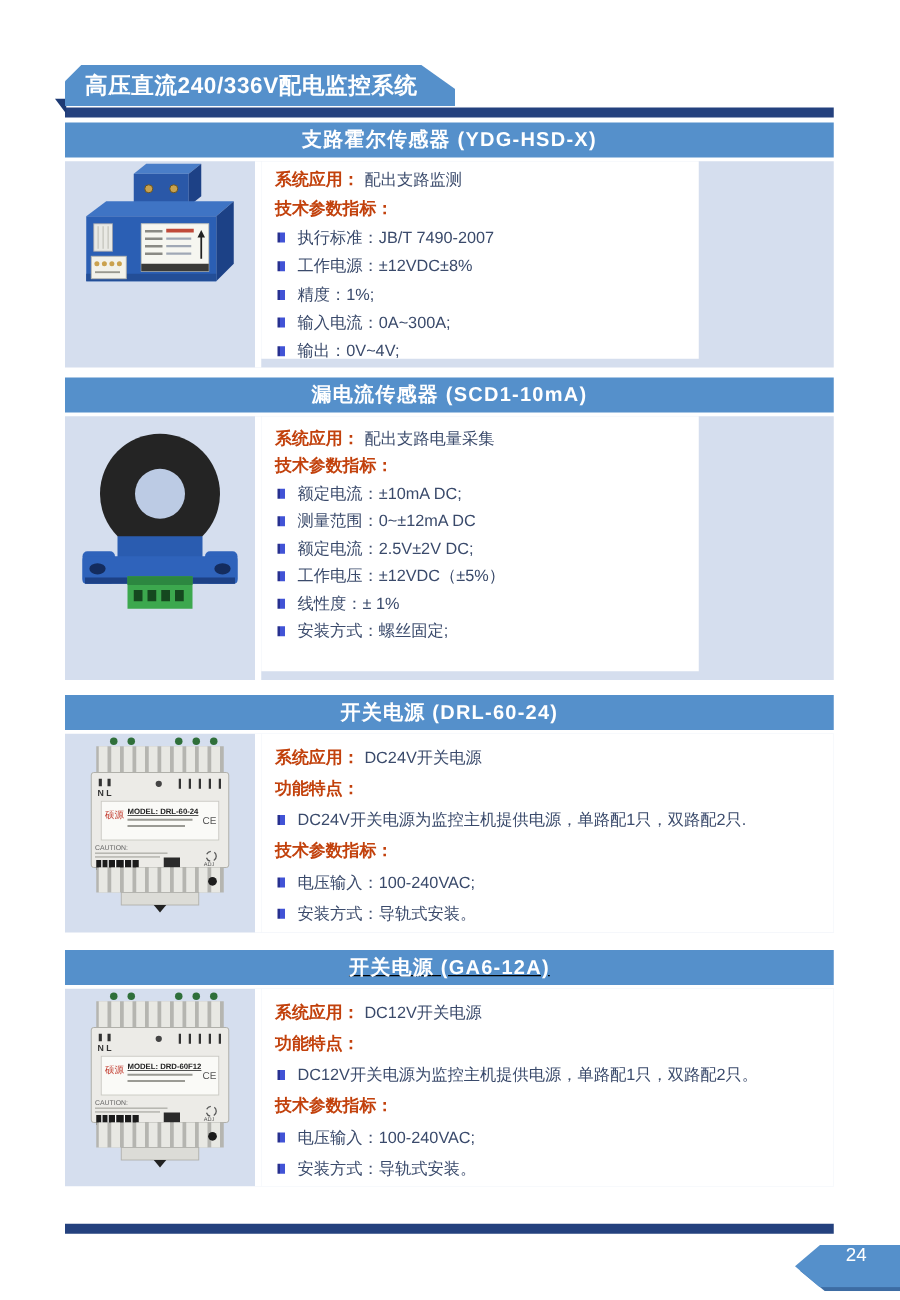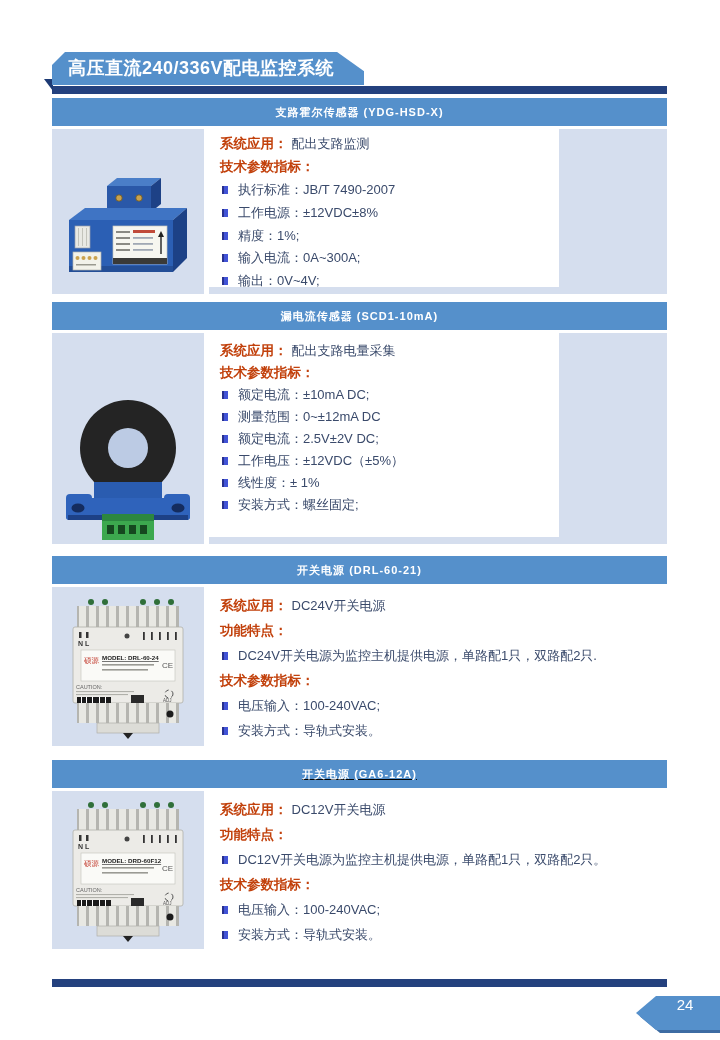--- a/index.html
+++ b/index.html
@@ -10,25 +10,25 @@
   #banner{position:absolute;left:52px;top:52px;height:33px;background:#5590CB;color:#fff;
           font-weight:bold;font-size:18px;line-height:33px;padding:0 30px 0 16px;
           letter-spacing:.5px;z-index:3;
           clip-path:polygon(13px 0,calc(100% - 27px) 0,100% 58%,100% 100%,0 100%,0 13px);}
   #banner-fold{position:absolute;left:44px;top:79px;width:0;height:0;z-index:2;
           border-bottom:12px solid transparent;border-right:9px solid #1d3a74;}
   #top-rule{position:absolute;left:52px;top:86px;width:615px;height:8px;background:#24417E;z-index:1;}
 
   #sections{position:absolute;left:52px;top:98px;width:615px;}
   .sec-header{height:28px;background:#5590CB;display:flex;align-items:center;justify-content:center;}
-  .sec-title{color:#fff;font-weight:bold;font-size:11px;letter-spacing:1px;}
+  .sec-title{color:#fff;font-weight:bold;font-size:16px;letter-spacing:1px;}
   .sec-body{margin-top:3px;position:relative;background:#D5DEEE;}
   .sec-body::before{content:"";position:absolute;left:152px;top:0;bottom:0;width:5px;background:#fff;}
   .img-cell{position:absolute;left:0;top:0;bottom:0;width:152px;
-            display:flex;align-items:flex-end;justify-content:center;}
+            display:flex;align-items:flex-start;justify-content:center;}
   .text-cell{position:absolute;left:157px;top:0;background:#fff;box-sizing:border-box;
              padding:6px 0 0 11px;}
   .sec-body.shaded .text-cell{width:350px;bottom:7px;}
   .sec-body:not(.shaded) .text-cell{right:0;bottom:0;}
 
   .line{display:flex;align-items:center;height:var(--lh,23px);font-size:13px;
         color:#3A4A6B;white-space:nowrap;}
   .line.kv .lbl,.line.head .lbl{font-weight:bold;font-size:13.5px;color:#c2410c;}
   .line .val{margin-left:4px;}
   .bullet-sq{width:6px;height:8px;flex:none;margin:0 10px 0 2px;
@@ -181,21 +181,21 @@
             </div>
             <div class="line bullet">
               <span class="bullet-sq"></span>
               <span class="txt">安装方式：螺丝固定;</span>
             </div>
           </div>
     </div>
   </section>
       <section class="sec" style="margin-bottom: 14px;">
     <div class="sec-header">
-      <span class="sec-title">开关电源 (DRL-60-21)</span>
+      <span class="sec-title">开关电源 (DRL-60-24)</span>
     </div>
     <div class="sec-body" style="height: 159px;">
       <div class="img-cell">
             <svg width="118" height="150" viewBox="0 0 118 150">
   <circle cx="22" cy="6" r="3" fill="#2f6f3a"></circle>
               <circle cx="36" cy="6" r="3" fill="#2f6f3a"></circle>
   <circle cx="74" cy="6" r="3" fill="#2f6f3a"></circle>
               <circle cx="88" cy="6" r="3" fill="#2f6f3a"></circle>
               <circle cx="102" cy="6" r="3" fill="#2f6f3a"></circle>
   <rect x="8" y="10" width="102" height="21" fill="#b5b5b0"></rect>

